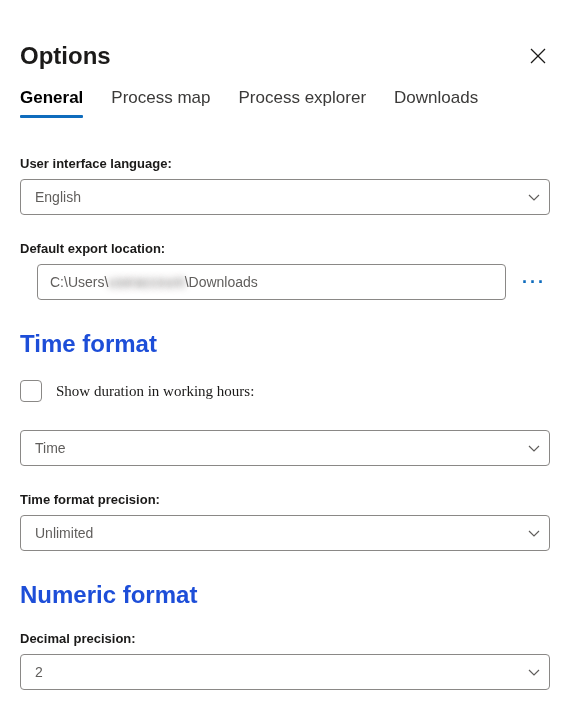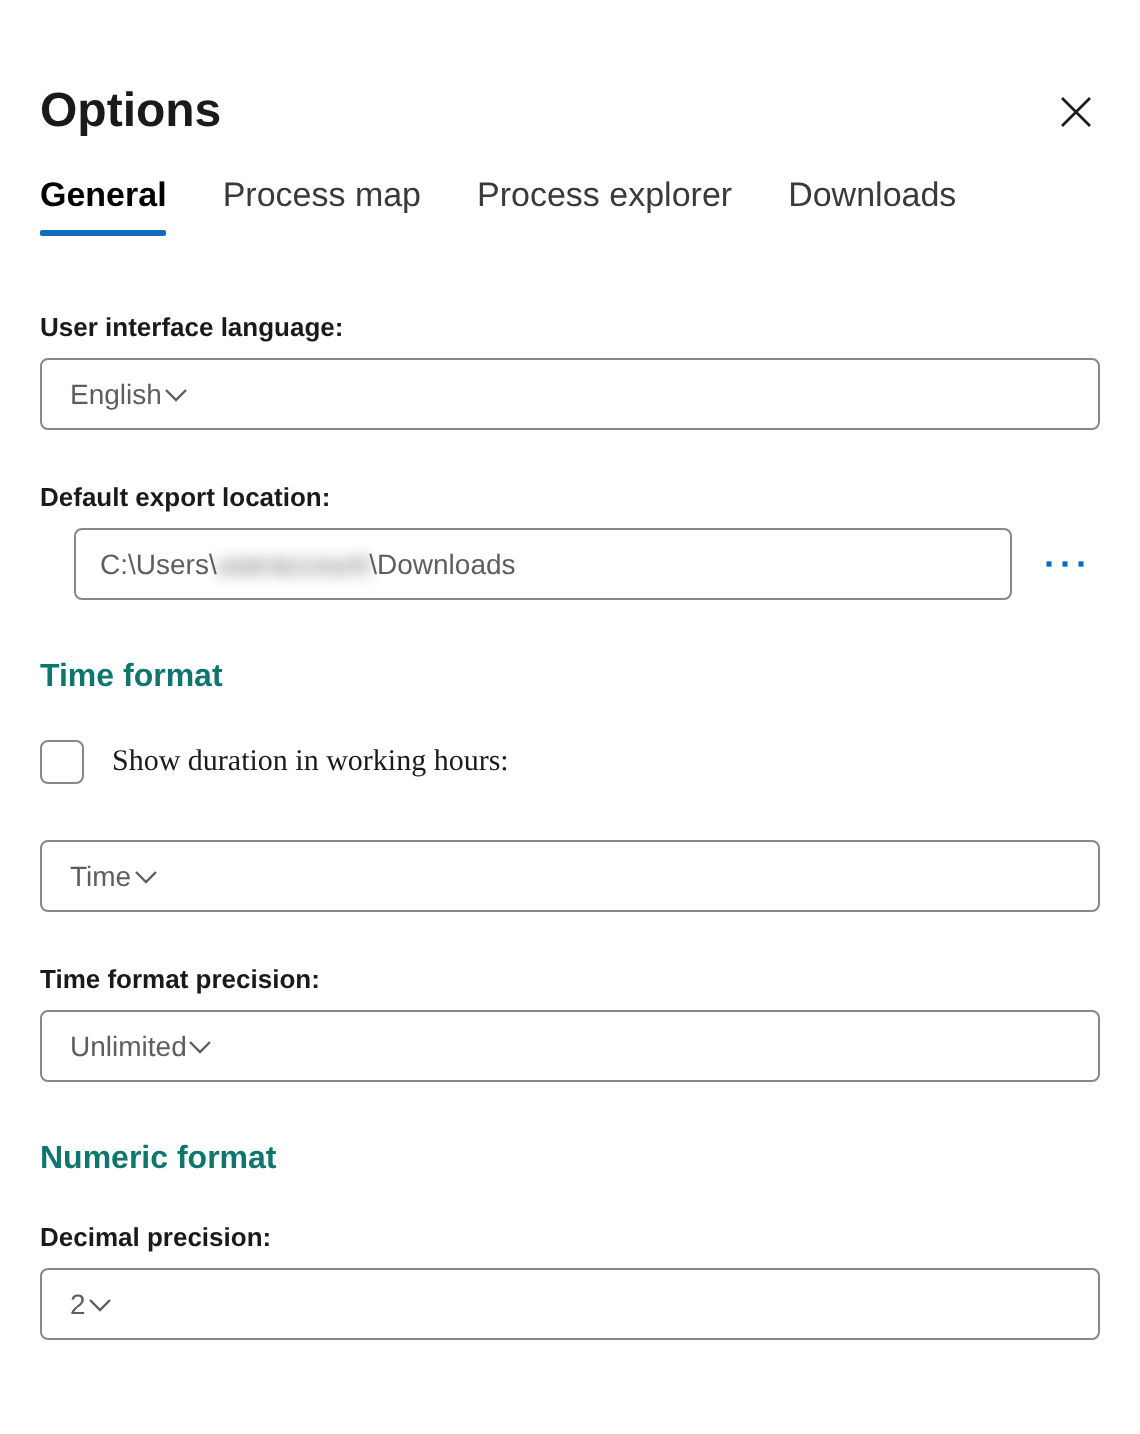--- a/index.html
+++ b/index.html
@@ -62,29 +62,30 @@
       background: #0f6cbd;
       border-radius: 1px;
     }
     .field-label {
       font-size: 13px;
       font-weight: 600;
       color: #1b1a19;
       margin-bottom: 8px;
     }
     .section-heading {
-      font-size: 16px;
-      font-weight: 600;
-      color: #0f766e;
+      font-size: 24px;
+      font-weight: 600;
+      color: #1d4ed8;
       margin-top: 30px;
       margin-bottom: 22px;
     }
     .select-box {
       display: flex;
       align-items: center;
+      justify-content: space-between;
       border: 1px solid #8a8886;
       border-radius: 4px;
       height: 36px;
       padding: 0 8px 0 14px;
       cursor: pointer;
       width: 100%;
     }
     .select-box .value {
       font-size: 14px;
       color: #605e5c;

